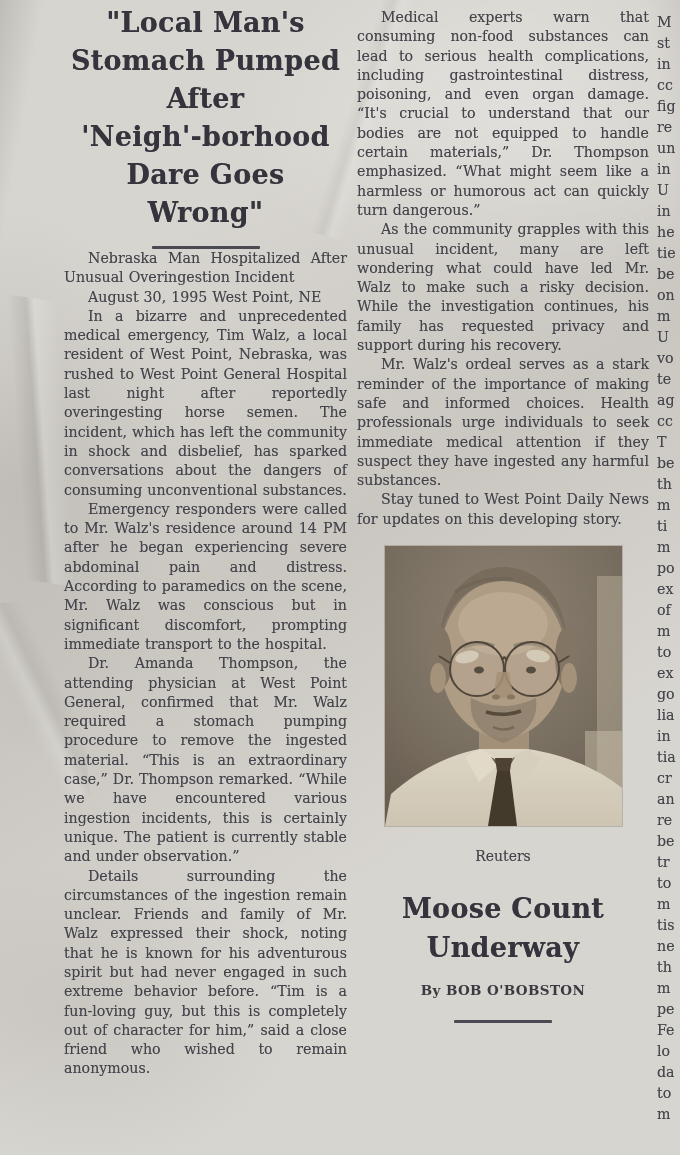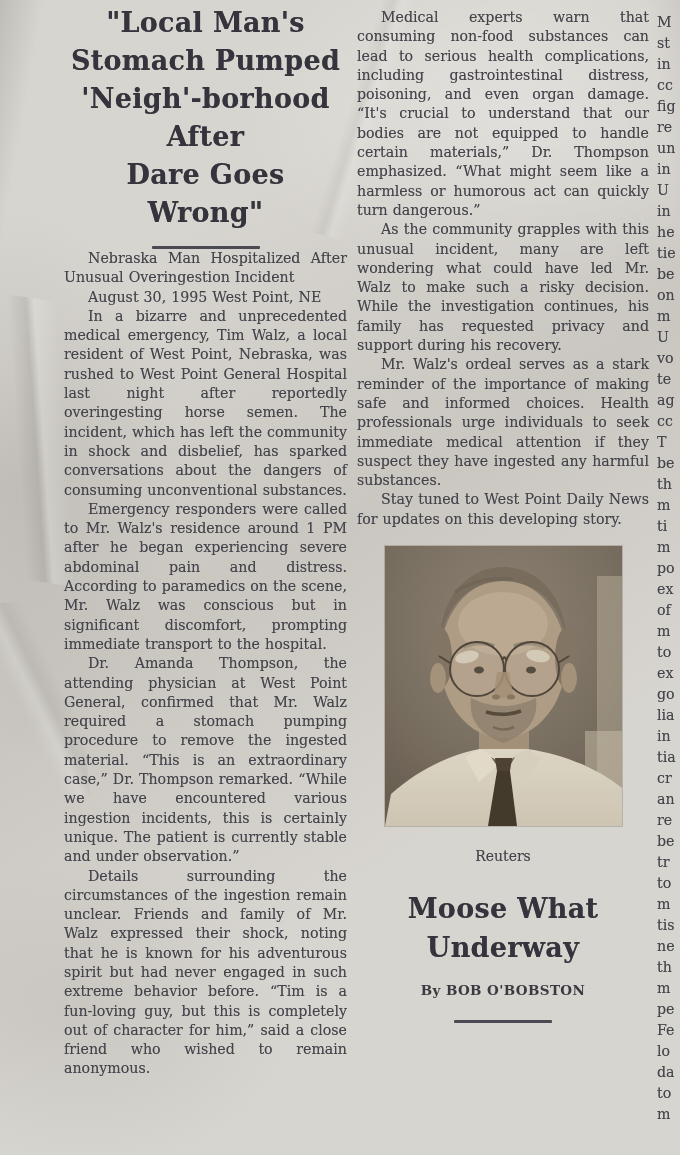--- a/index.html
+++ b/index.html
@@ -58,30 +58,30 @@
 
 <div class="paper">
   <div class="crease c1"></div>
   <div class="crease c2"></div>
   <div class="crease c3"></div>
 
   <div class="col-left">
     <div class="headline">
       <div>"Local Man's</div>
       <div>Stomach Pumped</div>
+      <div>After</div>
       <div>'Neigh'-borhood</div>
-      <div>After</div>
       <div>Dare Goes Wrong"</div>
     </div>
     <div class="rule left-rule"></div>
     <div class="bodytext">
       <p>Nebraska Man Hospitalized After Unusual Overingestion Incident</p>
       <p>August 30, 1995 West Point, NE</p>
       <p>In a bizarre and unprecedented medical emergency, Tim Walz, a local resident of West Point, Nebraska, was rushed to West Point General Hospital last night after reportedly overingesting horse semen. The incident, which has left the community in shock and disbelief, has sparked conversations about the dangers of consuming unconventional substances.</p>
-      <p>Emergency responders were called to Mr. Walz's residence around 1 PM after he began experiencing severe abdominal pain and distress. According to paramedics on the scene, Mr. Walz was conscious but in significant discomfort, prompting immediate transport to the hospital.</p>
+      <p>Emergency responders were called to Mr. Walz's residence around 14 PM after he began experiencing severe abdominal pain and distress. According to paramedics on the scene, Mr. Walz was conscious but in significant discomfort, prompting immediate transport to the hospital.</p>
       <p>Dr. Amanda Thompson, the attending physician at West Point General, confirmed that Mr. Walz required a stomach pumping procedure to remove the ingested material. “This is an extraordinary case,” Dr. Thompson remarked. “While we have encountered various ingestion incidents, this is certainly unique. The patient is currently stable and under observation.”</p>
       <p>Details surrounding the circumstances of the ingestion remain unclear. Friends and family of Mr. Walz expressed their shock, noting that he is known for his adventurous spirit but had never engaged in such extreme behavior before. “Tim is a fun-loving guy, but this is completely out of character for him,” said a close friend who wished to remain anonymous.</p>
     </div>
   </div>
 
   <div class="col-mid">
     <div class="bodytext">
       <p>Medical experts warn that consuming non-food substances can lead to serious health complications, including gastrointestinal distress, poisoning, and even organ damage. “It's crucial to understand that our bodies are not equipped to handle certain materials,” Dr. Thompson emphasized. “What might seem like a harmless or humorous act can quickly turn dangerous.”</p>
       <p>As the community grapples with this unusual incident, many are left wondering what could have led Mr. Walz to make such a risky decision. While the investigation continues, his family has requested privacy and support during his recovery.</p>
       <p>Mr. Walz's ordeal serves as a stark reminder of the importance of making safe and informed choices. Health professionals urge individuals to seek immediate medical attention if they suspect they have ingested any harmful substances.</p>
@@ -149,21 +149,21 @@
         <path d="M86,152 Q118,168 151,152 Q155,184 118,197 Q82,184 86,152 Z" fill="#8f8170" opacity=".8"></path>
         <path d="M101,166 Q118,171 136,165" stroke="#564a3c" stroke-width="3.5" fill="none"></path>
         <path d="M108,181 Q118,186 129,181" stroke="#6f6150" stroke-width="2.5" fill="none" opacity=".8"></path>
 
         <rect width="237" height="280" fill="#7a5f3f" opacity=".05"></rect>
       </svg>
       <figcaption class="caption">Reuters</figcaption>
     </figure>
 
     <div class="headline2">
-      <div>Moose What</div>
+      <div>Moose Count</div>
       <div>Underway</div>
     </div>
     <div class="byline">By BOB O'BOBSTON</div>
     <div class="rule mid-rule"></div>
   </div>
 
   <div class="col-right">M
 st
 in
 cc

